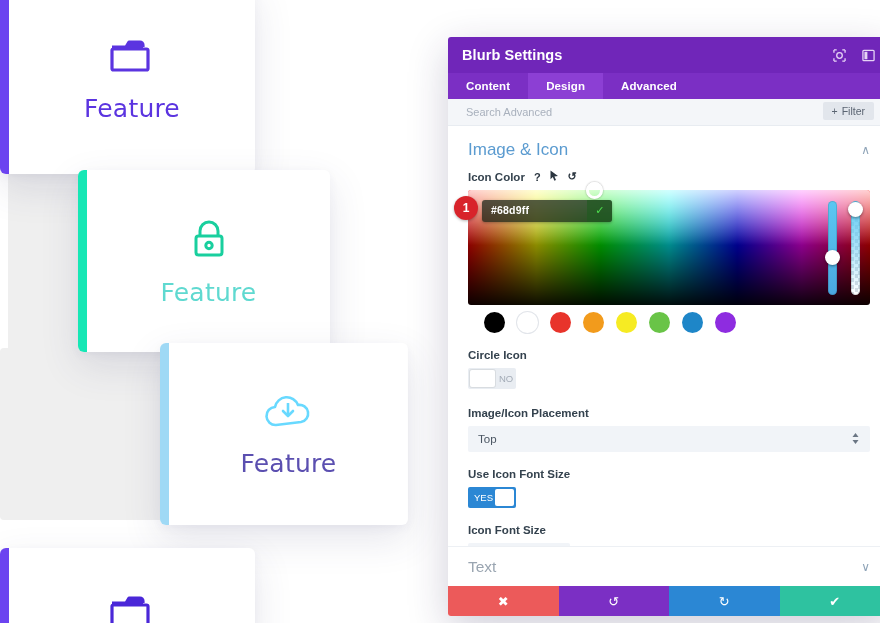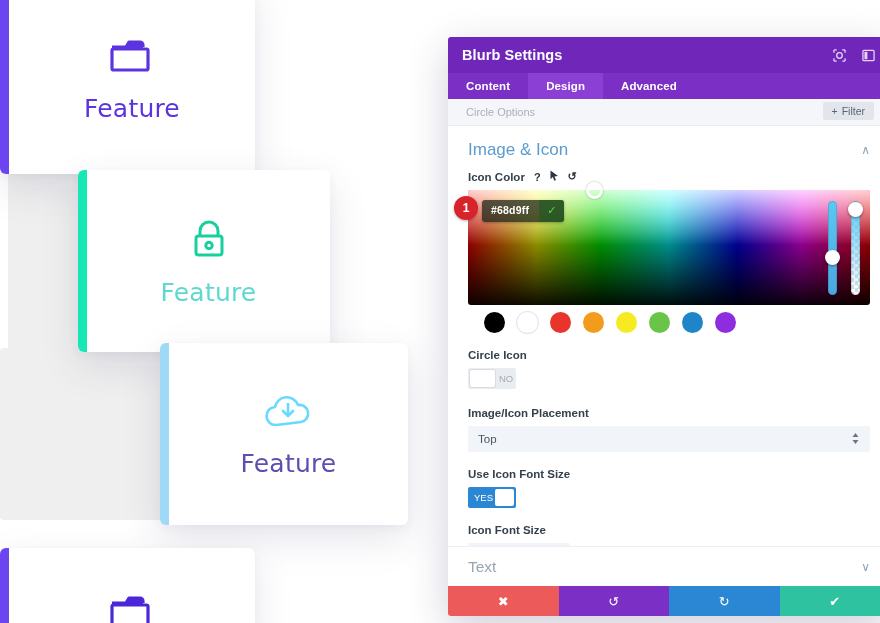--- a/index.html
+++ b/index.html
@@ -149,20 +149,21 @@
     position: absolute; left: 118px; top: -8px;
     width: 17px; height: 17px; border: 3px solid #ffffff; border-radius: 50%;
     box-shadow: 0 0 2px rgba(0,0,0,.4);
   }
   .hex-chip {
     position: absolute; left: 14px; top: 10px;
     display: flex; align-items: stretch;
     border-radius: 3px; overflow: hidden;
     background: rgba(20,30,20,0.72);
     box-shadow: 0 1px 3px rgba(0,0,0,.3);
+    gap: 48px;
   }
   .hex-val {
     color: #ffffff; font-size: 10.5px; font-weight: bold;
     padding: 4px 10px 5px 9px; letter-spacing: .2px;
   }
   .hex-ok {
     background: rgba(30,90,30,0.62); color: #4fe04f; font-size: 11px;
     padding: 4px 8px 5px 8px; display: flex; align-items: center;
   }
   .badge-one {
@@ -322,21 +323,21 @@
       </span>
     </div>
 
     <div class="panel-tabs">
       <div class="tab">Content</div>
       <div class="tab active">Design</div>
       <div class="tab">Advanced</div>
     </div>
 
     <div class="search-bar">
-      <span class="search-placeholder">Circle Options</span>
+      <span class="search-placeholder">Search Advanced</span>
       <span class="filter-btn">
         <span>+</span>
         <span>Filter</span>
       </span>
     </div>
 
     <div class="panel-scroll">
       <div class="scrollbar"></div>
 
       <div class="section-head">

